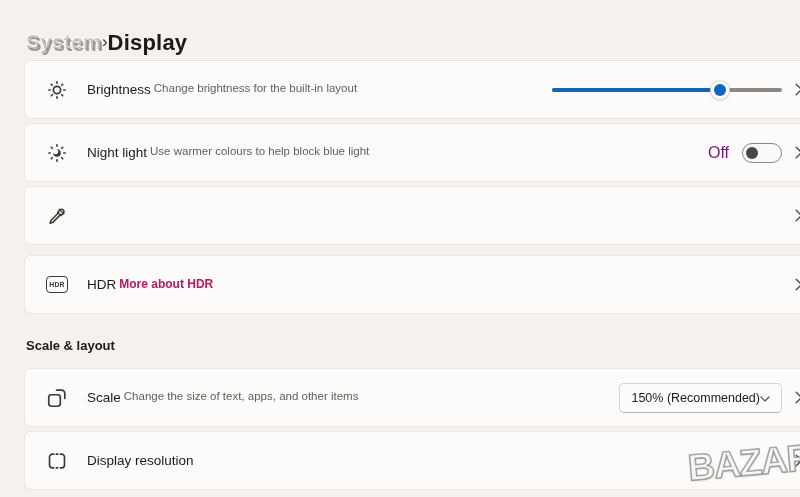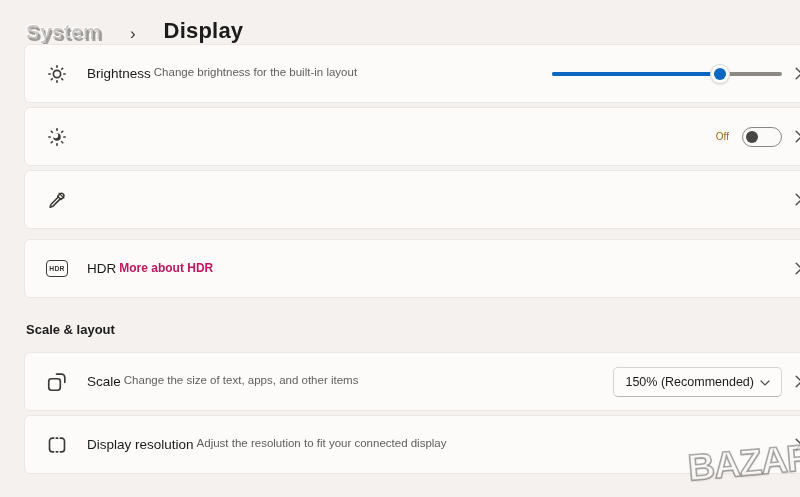--- a/index.html
+++ b/index.html
@@ -5,21 +5,21 @@
   * { margin:0; padding:0; box-sizing:border-box; }
   html,body { width:800px; height:497px; overflow:hidden; }
   body {
     font-family:"Liberation Sans", sans-serif;
     background:#f4f1ee;
     color:#1b1b1b;
   }
   .page { position:relative; width:800px; height:497px; overflow:hidden; padding-top:14px; }
 
   
-  .breadcrumb { display:flex; align-items:flex-end; gap:28px; margin-left:26px; height:30px; }
+  .breadcrumb { display:flex; align-items:flex-start; gap:0; margin-left:26px; height:30px;margin-top:16px; }
   .crumb-parent {
     font-size:21px; font-weight:600; letter-spacing:.2px;
     color:rgba(140,136,132,0.45);
     text-shadow:-1px -1px 0 rgba(255,255,255,0.95), 1.5px 1.5px 0 rgba(90,88,85,0.55);
     cursor:pointer;
   }
   .crumb-sep { font-size:17px; color:#3a3a3a; padding-top:2px; }
   .crumb-current { font-size:22px; font-weight:600; color:#1b1b1b; letter-spacing:.2px; }
 
   
@@ -52,35 +52,35 @@
   .slider-fill { position:absolute; left:0; top:8px; height:4px; border-radius:2px; background:#0c66c2; }
   .slider-thumb {
     position:absolute; top:0; width:20px; height:20px; border-radius:50%;
     background:#ffffff; border:1px solid #dedbd8; box-shadow:0 1px 2px rgba(0,0,0,0.12);
     transform:translateX(-10px);
     display:flex; align-items:center; justify-content:center;
   }
   .slider-thumb::after { content:""; width:12px; height:12px; border-radius:50%; background:#0c66c2; }
 
   
-  .toggle-label { font-size:10px; color:#a16207; }
+  .toggle-label { font-size:16px; color:#701a75; }
   .toggle {
     width:40px; height:20px; border-radius:10px;
     border:1px solid #8a8784; background:#fbfaf9;
     position:relative; cursor:pointer;
   }
   .toggle-knob { position:absolute; left:3px; top:3px; width:12px; height:12px; border-radius:50%; background:#494745; }
 
   
   .dropdown {
     height:30px; padding:4px 11px;
     background:#fdfcfb;
     border:1px solid #d6d3d0; border-bottom-color:#b9b6b2;
     border-radius:5px;
-    display:flex; align-items:center; gap:6px;
+    display:flex; align-items:center; gap:0;
     font-size:12.5px; color:#1b1b1b; cursor:pointer; white-space:nowrap;
   }
 
   
   .hdr-badge { width:24px; height:17px; border:1.6px solid #3b3936; border-radius:4px;
     display:flex; align-items:center; justify-content:center;
     font-size:6.8px; font-weight:700; letter-spacing:.2px; color:#3b3936; }
 
   
   .watermark {
@@ -131,20 +131,24 @@
   </div>
 
   <div class="card">
     <span class="card-icon">
       <svg width="22" height="22" viewBox="0 0 20 20" fill="none" stroke="currentColor" stroke-width="1.5" stroke-linecap="round">
         <circle cx="10" cy="10" r="3.4" fill="currentColor" stroke="none"></circle>
         <circle cx="8.7" cy="8.7" r="2.4" fill="#fcfbfa" stroke="none"></circle>
         <path d="M10 2.6v1.2M10 16.2v1.2M2.6 10h1.2M16.2 10h1.2M4.8 4.8l.9.9M14.3 14.3l.9.9M15.2 4.8l-.9.9M5.7 14.3l-.9.9"></path>
       </svg>
     </span>
+    <div class="card-text">
+      <span class="card-title">Night light</span>
+      <span class="card-sub">Use warmer colours to help block blue light</span>
+    </div>
     <div class="card-right">
       <span class="toggle-label">Off</span>
       <div class="toggle">
         <div class="toggle-knob"></div>
       </div>
       <span class="chev-right">
         <svg width="8" height="13" viewBox="0 0 8 13" fill="none" stroke="#4f4d4a" stroke-width="1.4" stroke-linecap="round">
             <path d="M1.2 1.2l5.3 5.3-5.3 5.3"></path>
           </svg>
       </span>
@@ -218,21 +222,20 @@
   <div class="card">
     <span class="card-icon">
       <svg width="22" height="22" viewBox="0 0 20 20" fill="none" stroke="currentColor" stroke-width="1.5" stroke-linecap="round">
         <path d="M7 3.8H5.8a2.6 2.6 0 0 0-2.6 2.6v7.2a2.6 2.6 0 0 0 2.6 2.6H7"></path>
         <path d="M13 3.8h1.2a2.6 2.6 0 0 1 2.6 2.6v7.2a2.6 2.6 0 0 1-2.6 2.6H13"></path>
         <path d="M9.3 3.8h1.4M9.3 16.2h1.4"></path>
       </svg>
     </span>
     <div class="card-text">
       <span class="card-title">Display resolution</span>
-      <span class="card-sub">Adjust the resolution to fit your connected display</span>
     </div>
     <div class="card-right">
       <span class="chev-right">
         <svg width="8" height="13" viewBox="0 0 8 13" fill="none" stroke="#4f4d4a" stroke-width="1.4" stroke-linecap="round">
             <path d="M1.2 1.2l5.3 5.3-5.3 5.3"></path>
           </svg>
       </span>
     </div>
   </div>
 

